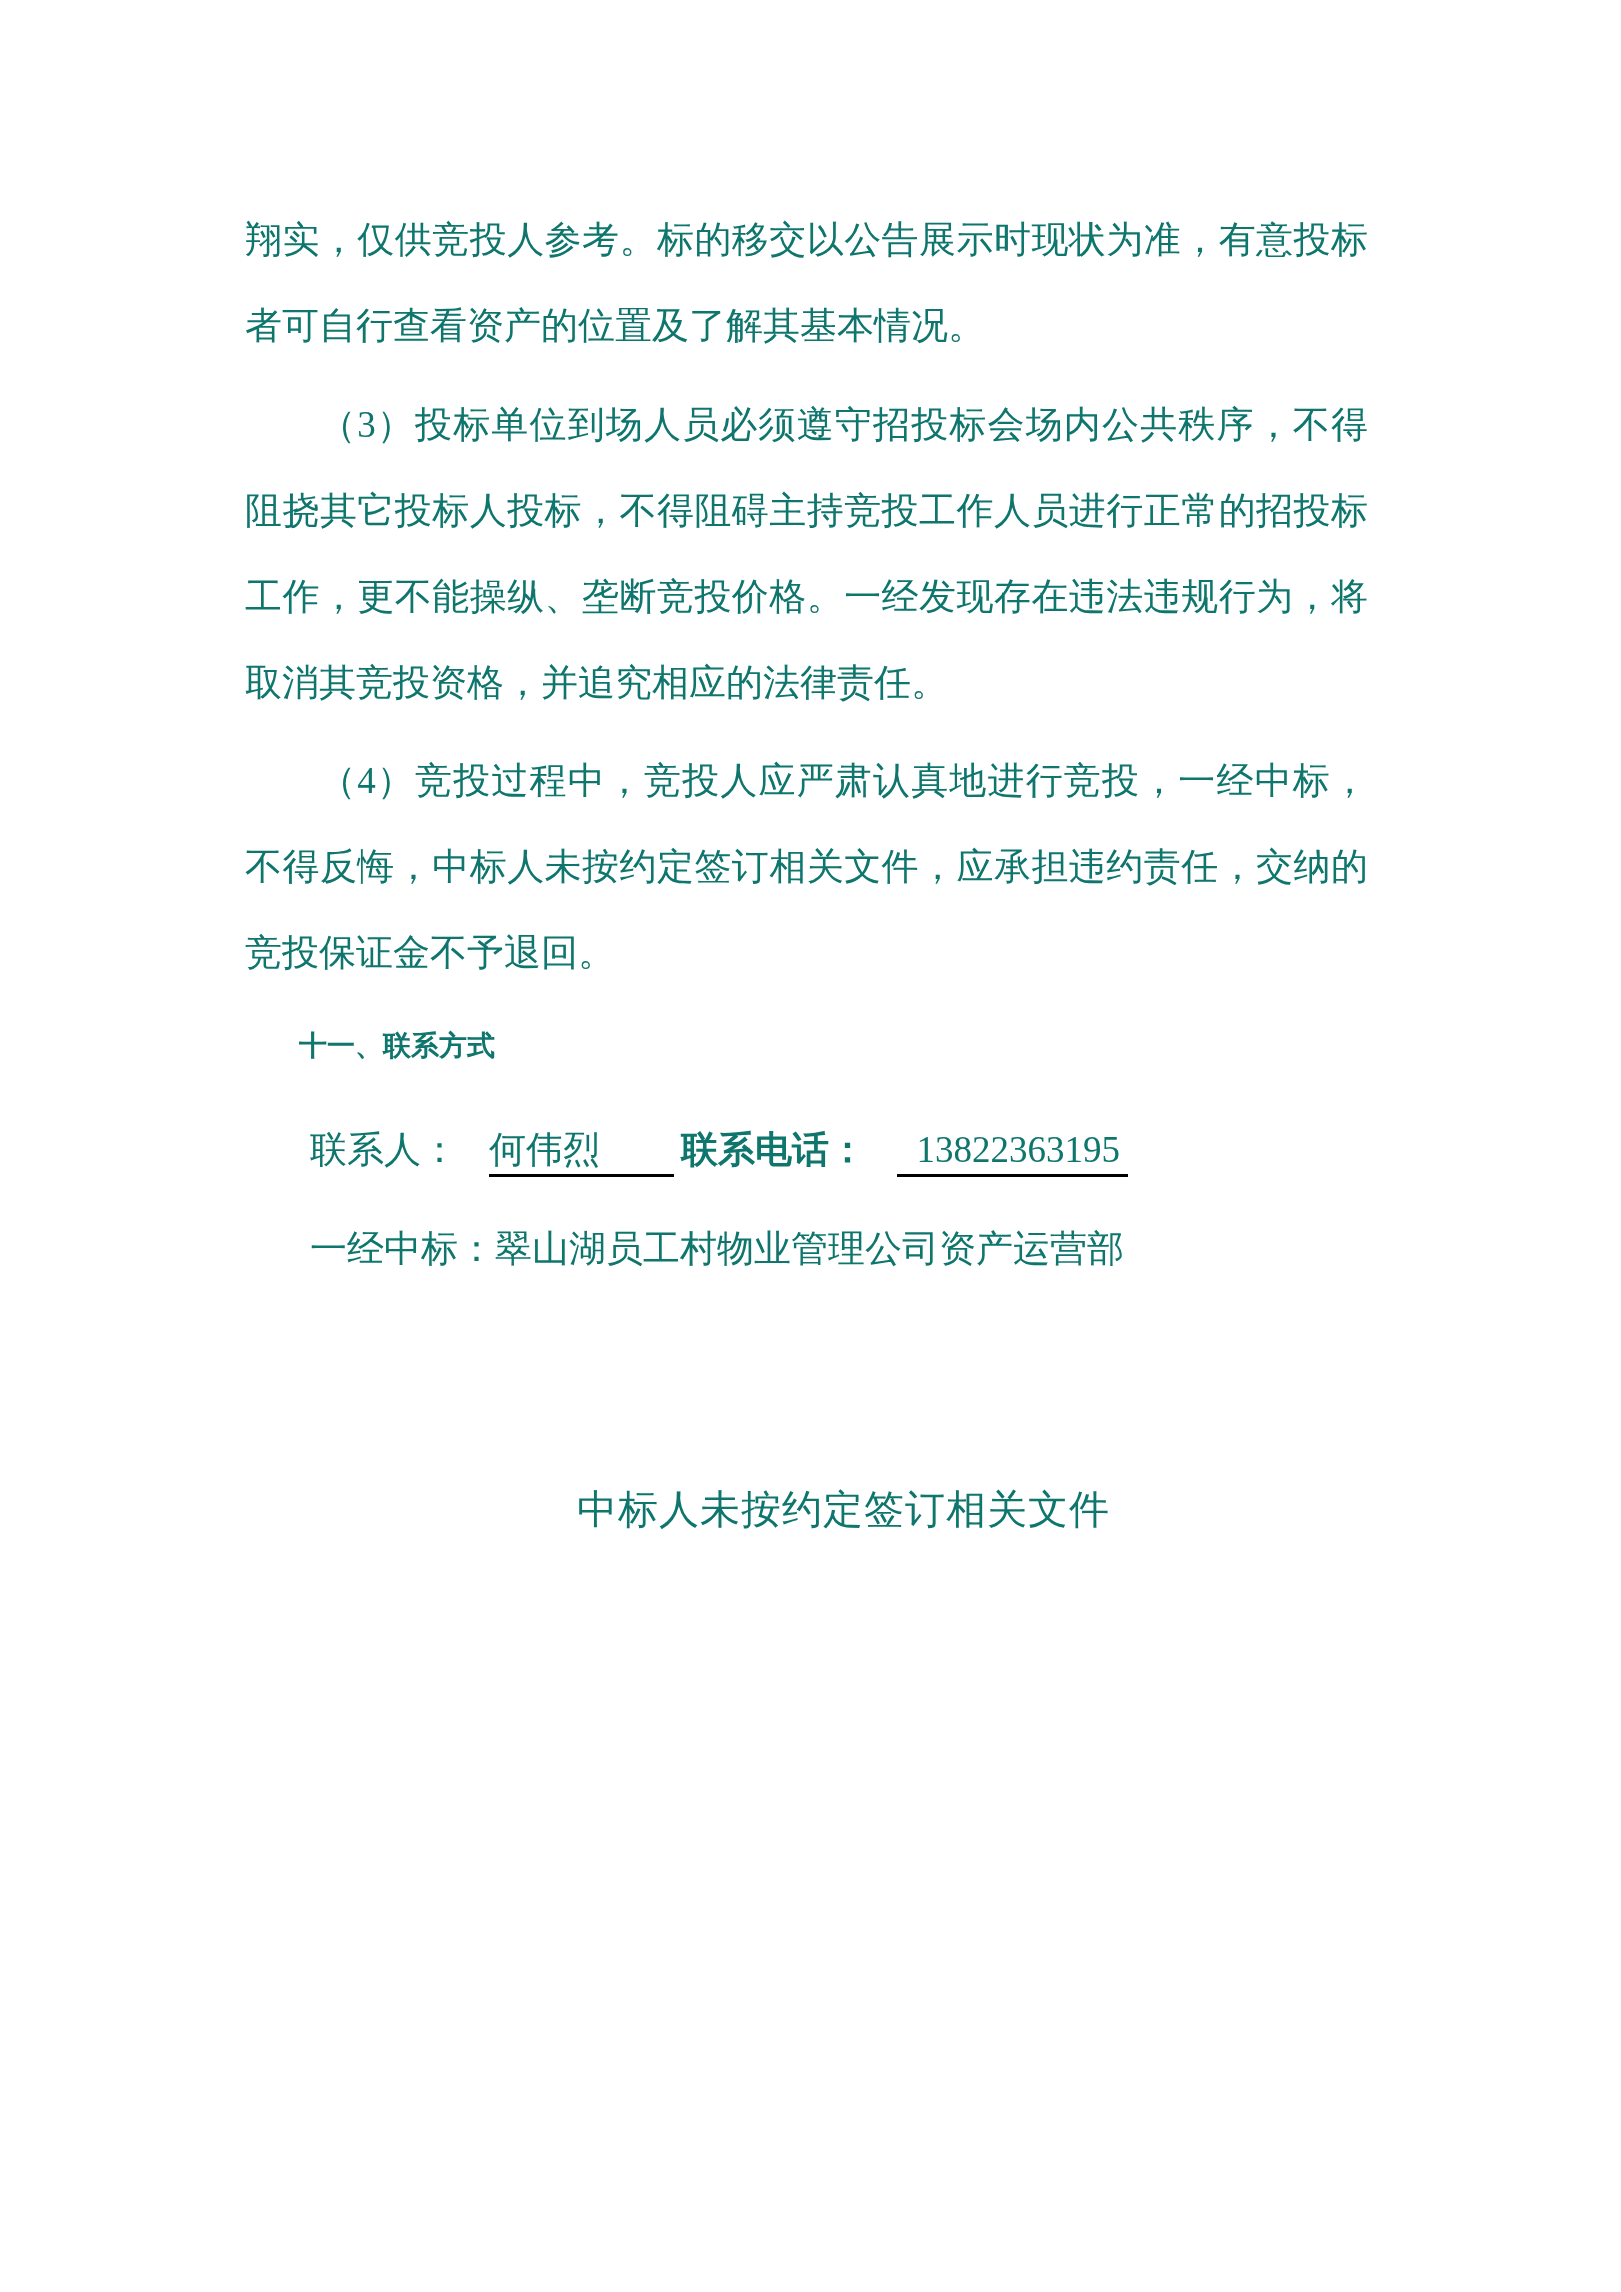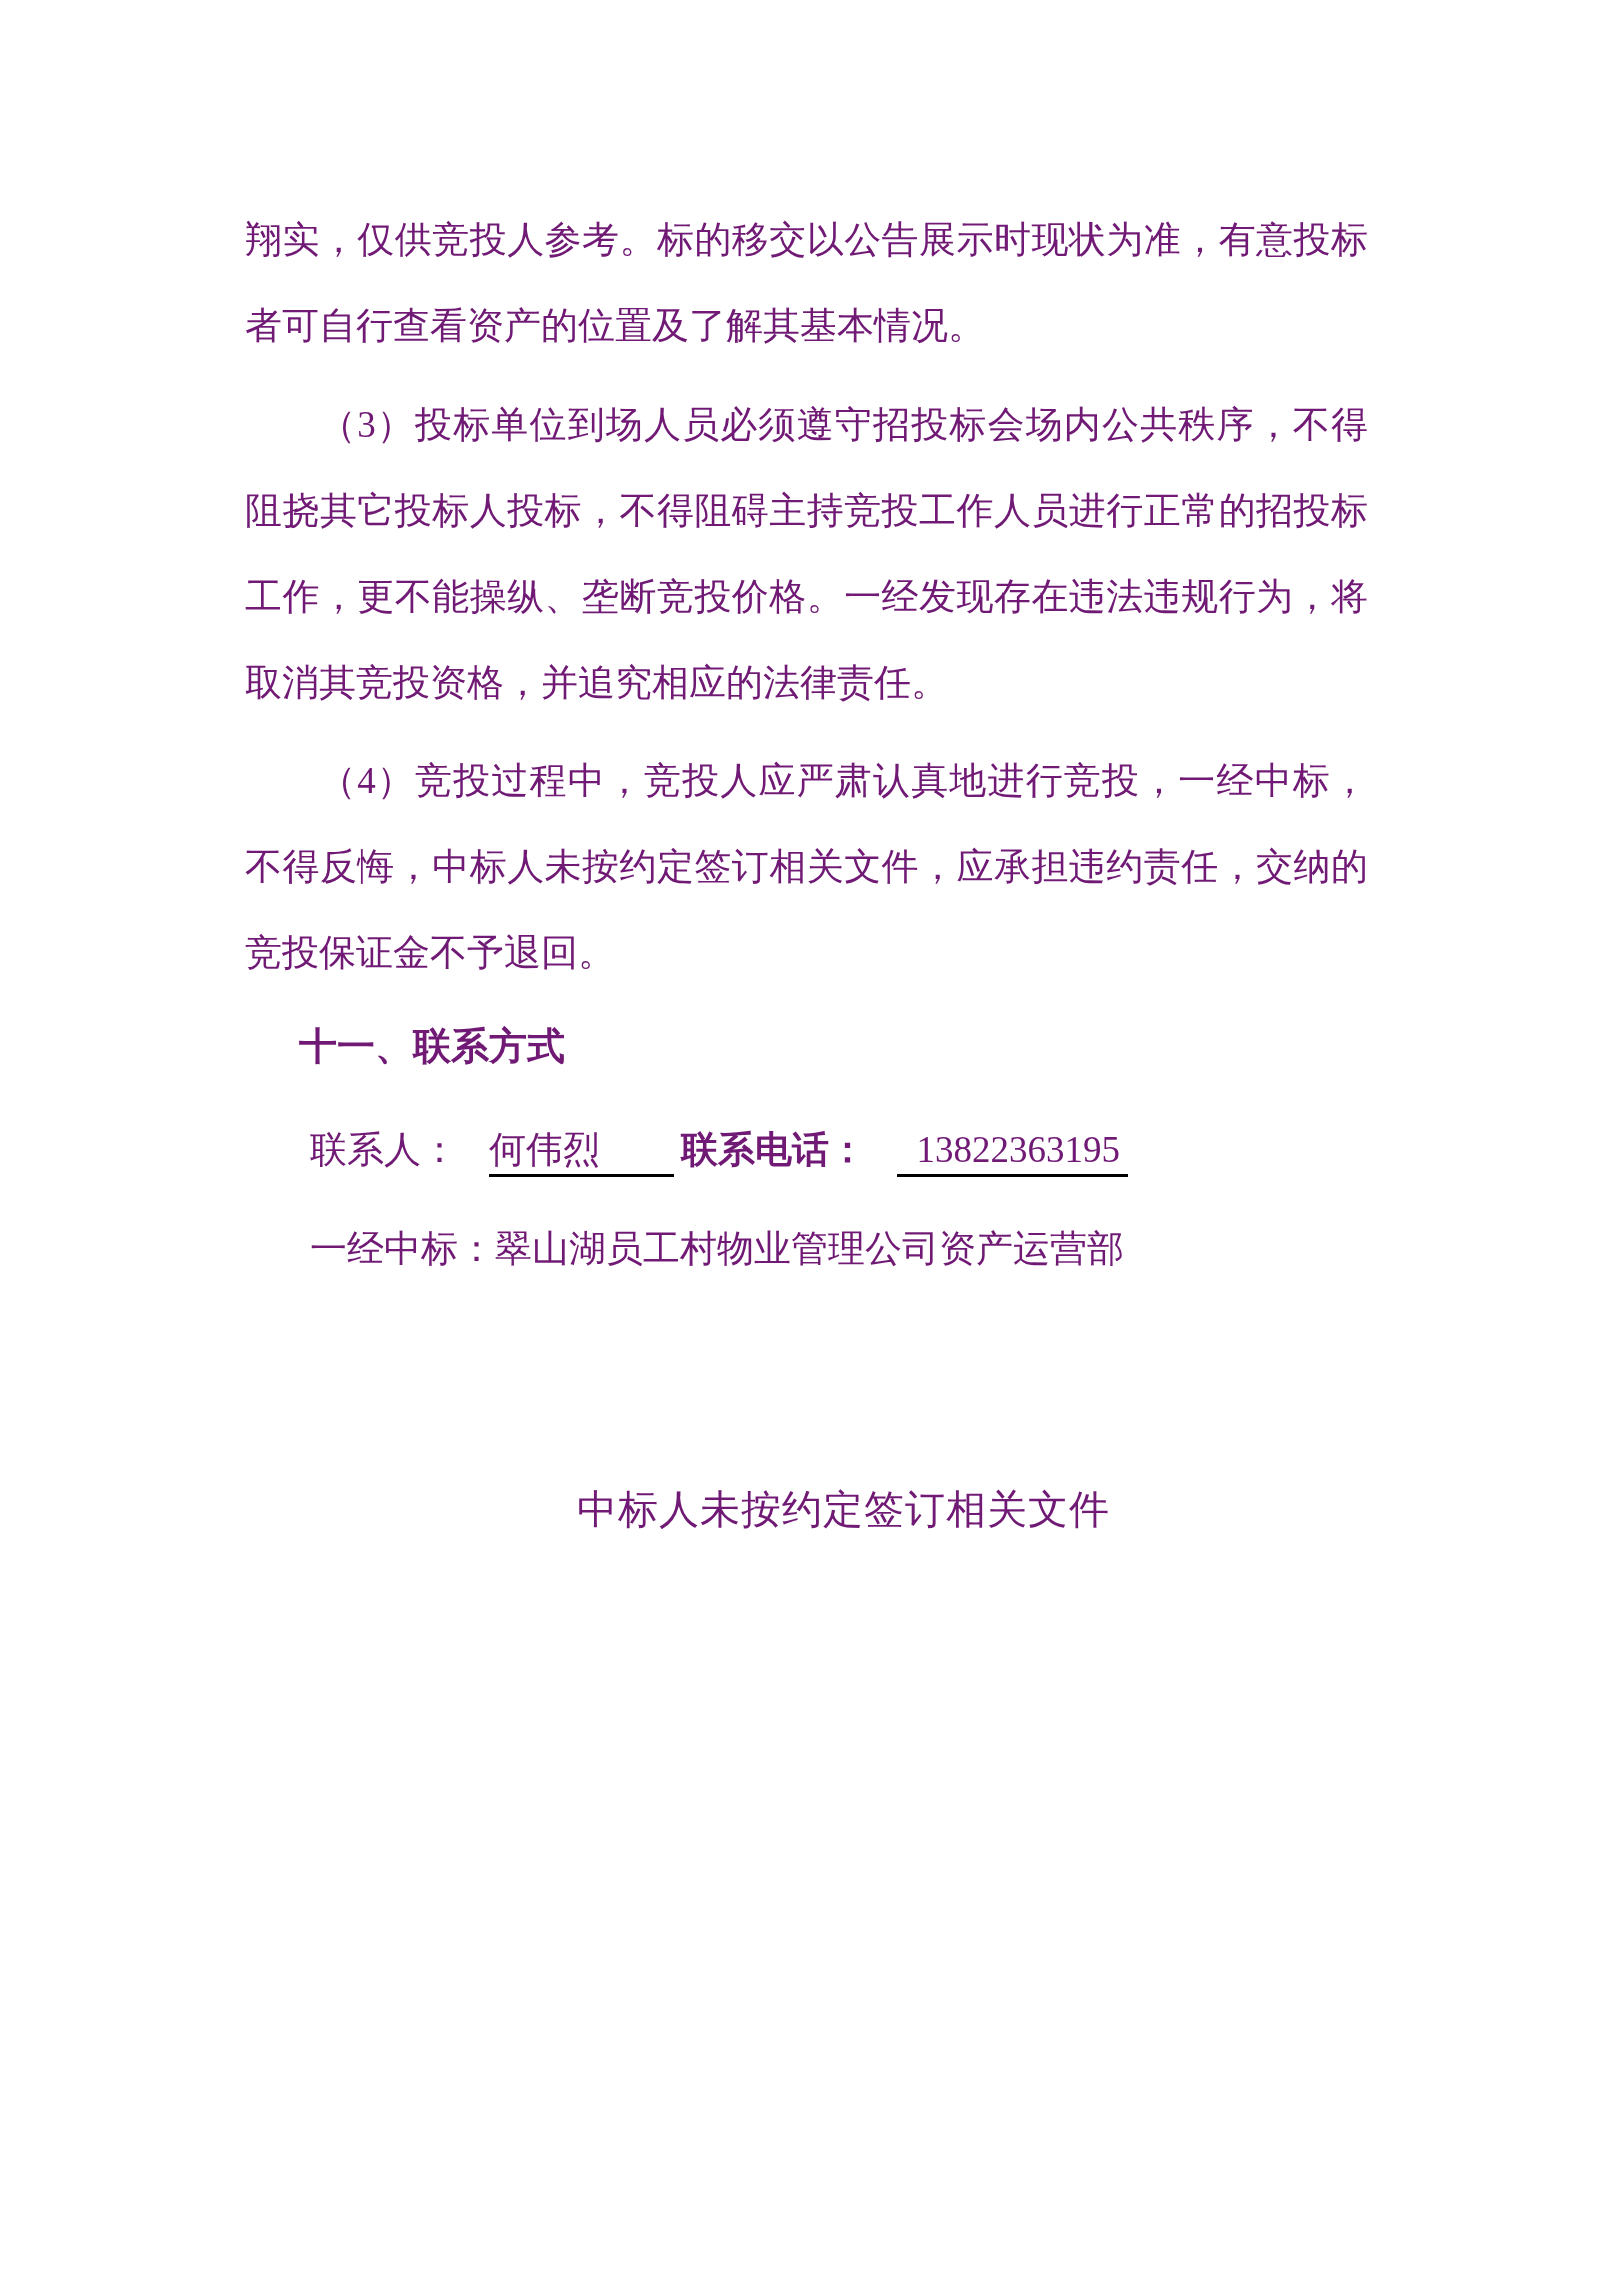--- a/index.html
+++ b/index.html
@@ -6,40 +6,40 @@
   html, body {
     margin: 0;
     padding: 0;
     background: #ffffff;
   }
   .page {
     position: relative;
     width: 1621px;
     height: 2293px;
     background: #ffffff;
-    color: #701a75;
+    color: #0f766e;
     font-family: "Liberation Serif", "DejaVu Serif", serif;
     font-size: 37px;
     line-height: 86px;
     padding: 197px 253px 0 245px;
     overflow: hidden;
   }
   .body-para {
     margin: 0;
     text-align: justify;
     text-indent: 74px; 
   }
   .body-para.no-indent {
     text-indent: 0; 
   }
   .body-para + .body-para {
     margin-top: 12.7px;
   }
   .section-heading {
-    font-size: 38px;
+    font-size: 28px;
     font-weight: bold;
     line-height: 86px;
     margin: 6.9px 0 0 54px;
   }
   .contact-line {
     margin: 17.6px 0 0 65px;
     white-space: nowrap;
   }
   .contact-line.address {
     margin-top: 12.7px;

